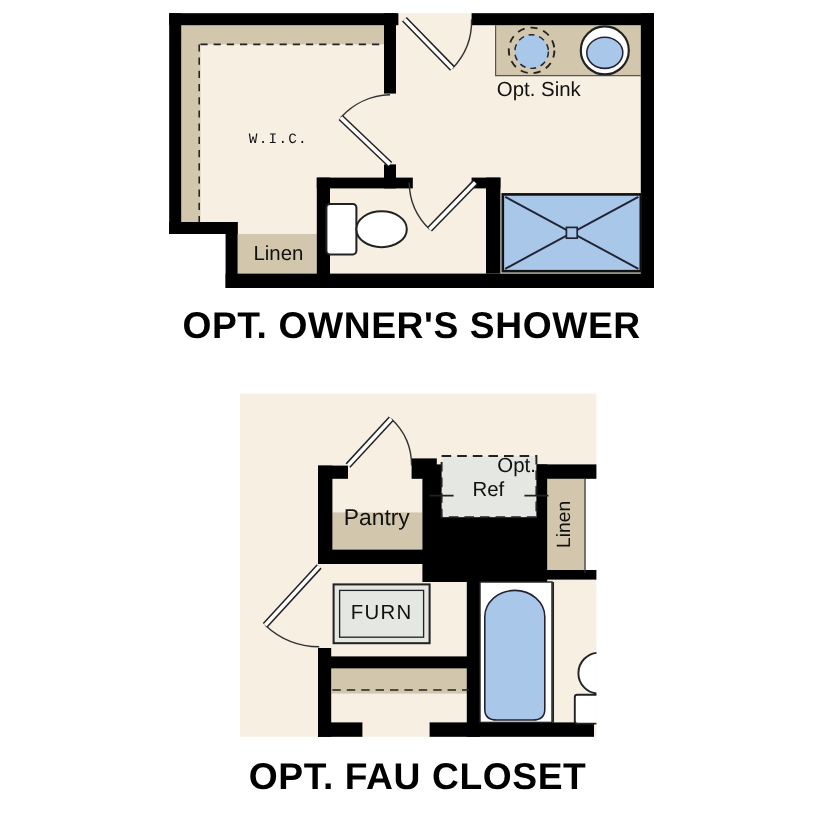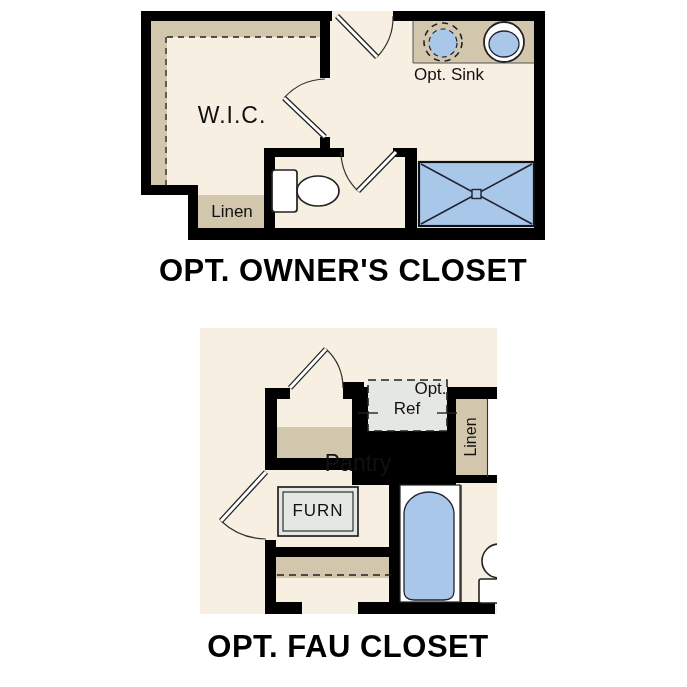--- a/index.html
+++ b/index.html
@@ -167,27 +167,27 @@
     </g>
 
     <g>
       <path d="M221,521 A67,67 0 0 0 266,539" class="arc"></path>
       <line x1="266" y1="472" x2="221" y2="521" class="leaf-o"></line>
       <line x1="266" y1="472" x2="221" y2="521" class="leaf-i"></line>
     </g>
   </g>
 </svg>
 
-<div class="lbl" style="left:232px;top:116px;font-size:23px;letter-spacing:1px;">W.I.C.</div>
+<div class="lbl" style="left:232px;top:116px;font-size:12px;letter-spacing:1px;font-family:Liberation Mono, monospace;">W.I.C.</div>
 <div class="lbl" style="left:232px;top:212px;font-size:17px;">Linen</div>
 <div class="lbl" style="left:449px;top:75px;font-size:17px;">Opt. Sink</div>
 <div class="lbl" style="left:434px;top:112px;font-size:21px;font-weight:bold;">
 </div>
-<div class="lbl title" style="left:343px;top:271px;">OPT. OWNER'S CLOSET</div>
+<div class="lbl title" style="left:343px;top:271px;">OPT. OWNER'S SHOWER</div>
 
-<div class="lbl" style="left:314px;top:464px;font-size:23px;margin-left:44px;">Pantry</div>
+<div class="lbl" style="left:314px;top:433px;font-size:19px;">Pantry</div>
 <div class="lbl" style="left:407px;top:399px;font-size:17px;">
   <span style="display:block;margin-left:47px;">Opt.</span>
   <span style="display:block;">Ref</span>
 </div>
 <div class="lbl" style="left:318px;top:511px;font-size:17px;letter-spacing:1px;">FURN</div>
 <div class="lbl rot" style="left:471px;top:437px;font-size:16px;">Linen</div>
 <div class="lbl title" style="left:348px;top:647px;">OPT. FAU CLOSET</div>
 
 </body></html>

